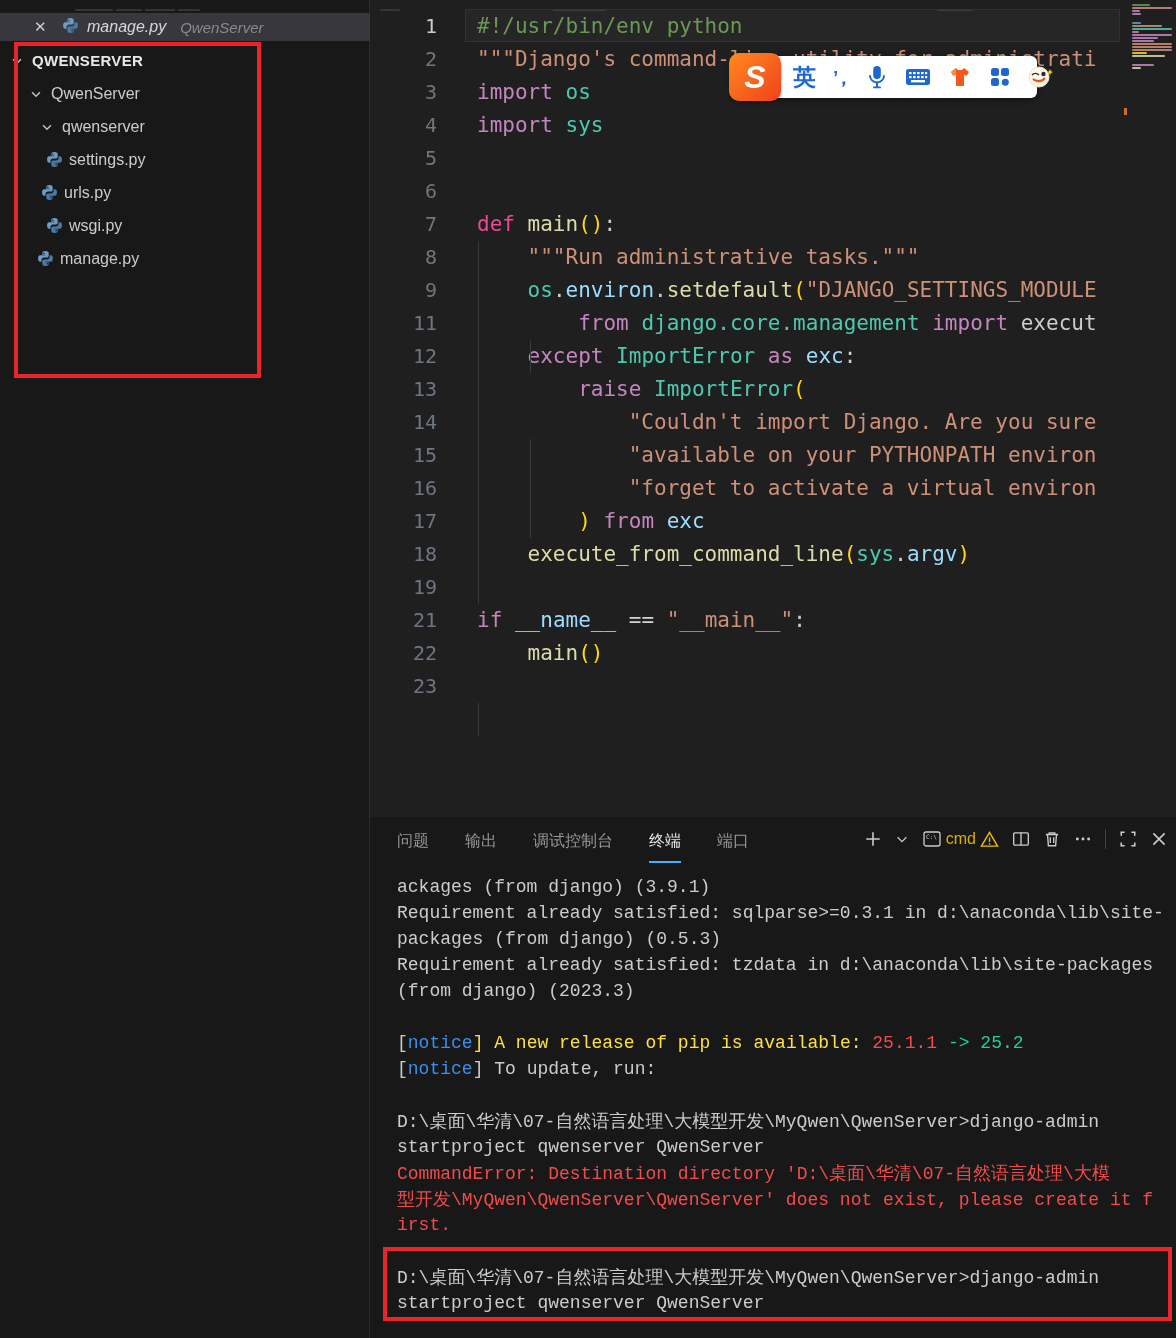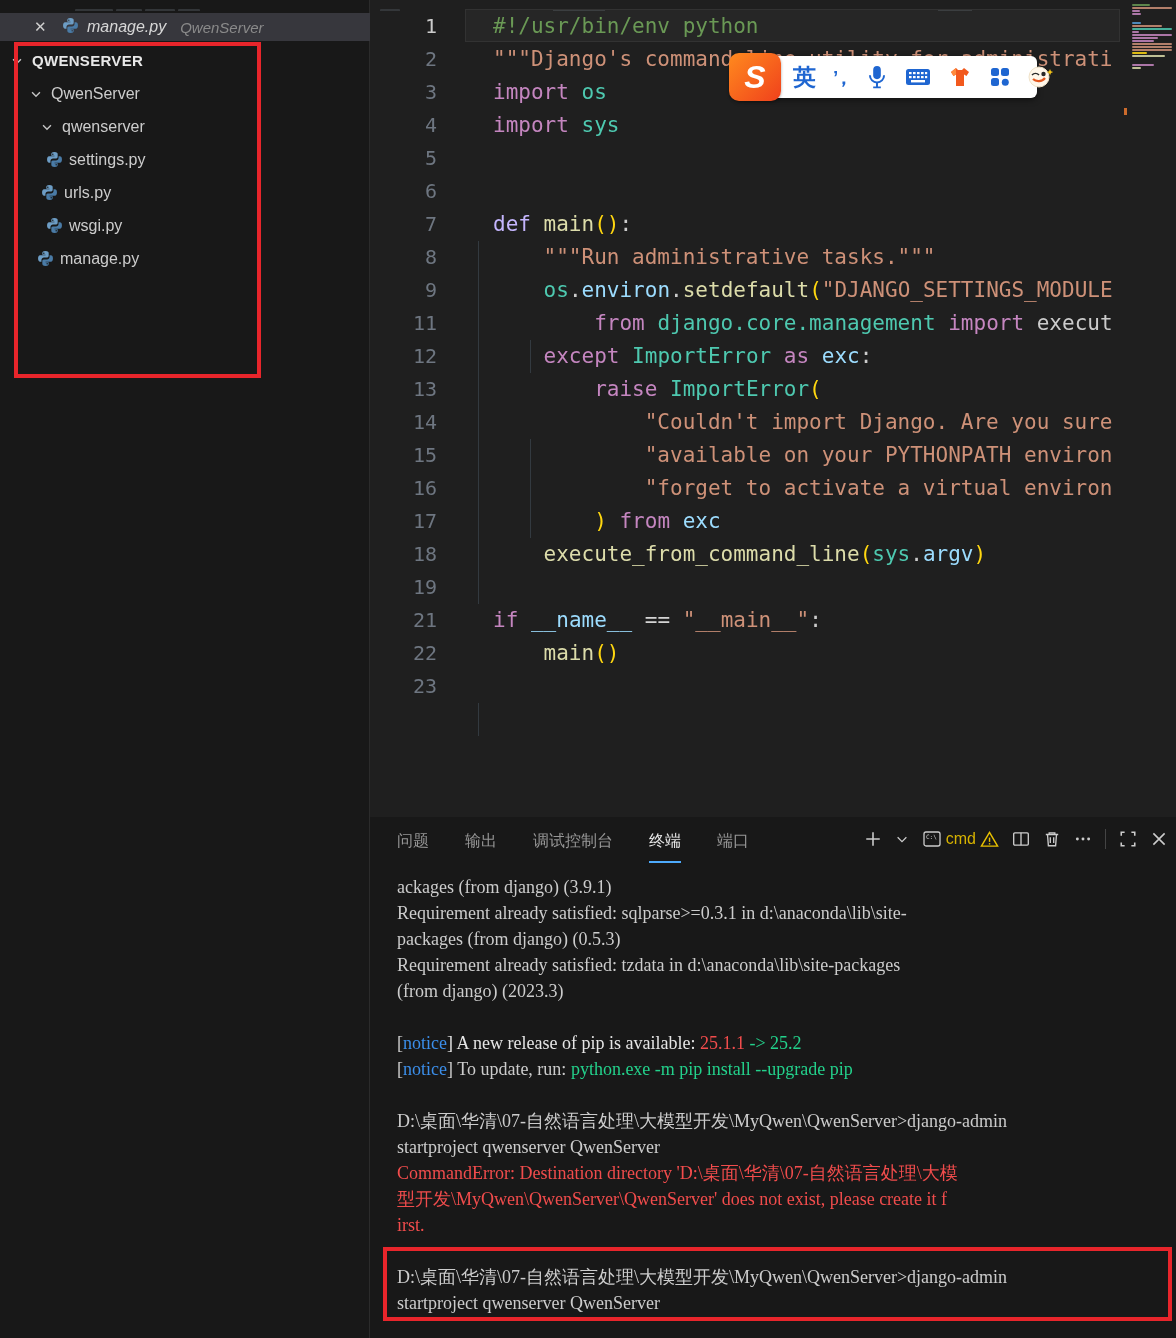--- a/index.html
+++ b/index.html
@@ -24,41 +24,41 @@
   .tree-row .glyph { width:18px; height:18px; display:inline-flex; align-items:center; justify-content:center; flex:0 0 18px; }
   .tree-row .tlabel { margin-left:6px; white-space:nowrap; }
 
   
   #editor { position:absolute; left:370px; top:0; width:758px; height:817px; background:#1f1f1f; overflow:hidden; }
   #editor-top-sliver { position:absolute; left:10px; top:0; height:11px; overflow:hidden; opacity:.5; }
   #code { position:absolute; left:0; top:9px; width:758px; }
   .code-row { height:33px; display:flex; align-items:center; position:relative; }
   .code-row .ln { width:67px; flex:0 0 67px; text-align:right; color:#6e7681; font-size:20px; font-family:"DejaVu Sans Mono",monospace; }
   .code-row .ln.active { color:#cccccc; }
-  .code-row .ctext { margin-left:56px; font-size:21px; font-family:"DejaVu Sans Mono",monospace; white-space:pre; }
+  .code-row .ctext { margin-left:40px; font-size:21px; font-family:"DejaVu Sans Mono",monospace; white-space:pre; }
   #cur-line { position:absolute; left:95px; top:9px; width:655px; height:33px; background:rgba(255,255,255,.035); border:1px solid #323232; }
   .iguide { position:absolute; width:1px; background:#333a40; }
 
   
   #minimap { position:absolute; right:0; top:0; width:48px; height:817px; background:#1f1f1f; }
   #minimap-inner { position:absolute; left:4px; top:4px; }
   .mm-bar { height:2px; margin-bottom:1px; border-radius:1px; }
   #mm-marker { position:absolute; left:-4px; top:108px; width:3px; height:7px; background:#cc6b2c; }
 
   
   #panel { position:absolute; left:370px; top:817px; width:806px; height:521px; background:#181818; }
   #panel-tabs { position:absolute; left:27px; top:14px; display:flex; gap:36px; font-size:16px; }
   .ptab { color:#969696; padding-bottom:9px; cursor:pointer; white-space:nowrap; }
   .ptab.active { color:#e7e7e7; border-bottom:2px solid #4daafc; }
   #panel-actions { position:absolute; right:8px; top:12px; display:flex; align-items:center; gap:13px; }
   .pa-btn { display:flex; align-items:center; color:#cccccc; cursor:pointer; }
   .pa-sep { width:1px; height:20px; background:#444; }
   #cmd-label { color:#d6b200; font-size:16px; margin:0 4px; }
   #terminal { position:absolute; left:27px; top:57px; width:779px; }
-  .t-row { height:26px; font-size:18px; font-family:Liberation Serif, serif; white-space:pre; overflow:hidden; display:flex; align-items:center; }
+  .t-row { height:26px; font-size:18px; font-family:Liberation Mono, monospace; white-space:pre; overflow:hidden; display:flex; align-items:center; }
 
   
   .red-rect { position:absolute; border:4px solid #e8252b; z-index:40; pointer-events:none; }
   #red-rect-tree { left:14px; top:42px; width:247px; height:336px; }
   #red-rect-cmd { left:383px; top:1247px; width:789px; height:74px; }
 
   
   #sogou { position:absolute; left:735px; top:56px; width:302px; height:42px; background:#ffffff; border-radius:6px; box-shadow:0 2px 6px rgba(0,0,0,.45); z-index:30; display:flex; align-items:center; }
   #sogou-logo { position:absolute; left:-6px; top:-3px; width:52px; height:48px; background:linear-gradient(135deg,#ff8a1e,#f0411c); border-radius:10px; display:flex; align-items:center; justify-content:center; box-shadow:0 1px 3px rgba(0,0,0,.35); }
   #sogou-logo span { color:#fff; font-weight:bold; font-style:italic; font-size:32px; font-family:"Liberation Sans",sans-serif; }
@@ -173,21 +173,21 @@
       <div class="code-row">
         <span class="ln">5</span>
         <span class="ctext"></span>
       </div>
       <div class="code-row">
         <span class="ln">6</span>
         <span class="ctext"></span>
       </div>
       <div class="code-row">
         <span class="ln">7</span>
-        <span class="ctext"><span style="color: #c4b5fd;">def </span><span style="color: rgb(220, 220, 170);">main</span><span style="color: rgb(255, 215, 16);">()</span><span style="color: rgb(204, 204, 204);">:</span></span>
+        <span class="ctext"><span style="color: #ec4899;">def </span><span style="color: rgb(220, 220, 170);">main</span><span style="color: rgb(255, 215, 16);">()</span><span style="color: rgb(204, 204, 204);">:</span></span>
       </div>
       <div class="code-row">
         <span class="ln">8</span>
         <span class="ctext"><span style="color: rgb(204, 204, 204);">    </span><span style="color: rgb(206, 145, 120);">"""Run administrative tasks."""</span></span>
       </div>
       <div class="code-row">
         <span class="ln">9</span>
         <span class="ctext"><span style="color: rgb(204, 204, 204);">    </span><span style="color: rgb(78, 201, 176);">os</span><span style="color: rgb(204, 204, 204);">.</span><span style="color: rgb(156, 220, 254);">environ</span><span style="color: rgb(204, 204, 204);">.</span><span style="color: rgb(220, 220, 170);">setdefault</span><span style="color: rgb(255, 215, 16);">(</span><span style="color: rgb(206, 145, 120);">"DJANGO_SETTINGS_MODULE</span></span>
       </div>
       <div class="code-row">
@@ -337,22 +337,22 @@
     </span>
   </div>
 
   <div id="terminal">
       <div class="t-row"><span style="color: rgb(204, 204, 204);">ackages (from django) (3.9.1)</span></div>
       <div class="t-row"><span style="color: rgb(204, 204, 204);">Requirement already satisfied: sqlparse&gt;=0.3.1 in d:\anaconda\lib\site-</span></div>
       <div class="t-row"><span style="color: rgb(204, 204, 204);">packages (from django) (0.5.3)</span></div>
       <div class="t-row"><span style="color: rgb(204, 204, 204);">Requirement already satisfied: tzdata in d:\anaconda\lib\site-packages</span></div>
       <div class="t-row"><span style="color: rgb(204, 204, 204);">(from django) (2023.3)</span></div>
       <div class="t-row"></div>
-      <div class="t-row"><span style="color: rgb(204, 204, 204);">[</span><span style="color: rgb(59, 142, 234);">notice</span><span style="color: #e5e5e5;">] A new release of pip is available: </span><span style="color: rgb(241, 76, 76);">25.1.1</span><span style="color: rgb(204, 204, 204);"> </span><span style="color: rgb(35, 209, 139);">-&gt; 25.2</span></div>
-      <div class="t-row"><span style="color: rgb(204, 204, 204);">[</span><span style="color: rgb(59, 142, 234);">notice</span><span style="color: rgb(204, 204, 204);">] To update, run: </span><span style="color: rgb(35, 209, 139);">python.exe -m pip install --upgrade pip</span></div>
+      <div class="t-row"><span style="color: rgb(204, 204, 204);">[</span><span style="color: rgb(59, 142, 234);">notice</span><span style="color: #fde047;">] A new release of pip is available: </span><span style="color: rgb(241, 76, 76);">25.1.1</span><span style="color: rgb(204, 204, 204);"> </span><span style="color: rgb(35, 209, 139);">-&gt; 25.2</span></div>
+      <div class="t-row"><span style="color: rgb(204, 204, 204);">[</span><span style="color: rgb(59, 142, 234);">notice</span><span style="color: rgb(204, 204, 204);">] To update, run: </span></div>
       <div class="t-row"></div>
       <div class="t-row"><span style="color: rgb(204, 204, 204);">D:\桌面\华清\07-自然语言处理\大模型开发\MyQwen\QwenServer&gt;django-admin</span></div>
       <div class="t-row"><span style="color: rgb(204, 204, 204);">startproject qwenserver QwenServer</span></div>
       <div class="t-row"><span style="color: rgb(241, 76, 76);">CommandError: Destination directory 'D:\桌面\华清\07-自然语言处理\大模</span></div>
       <div class="t-row"><span style="color: rgb(241, 76, 76);">型开发\MyQwen\QwenServer\QwenServer' does not exist, please create it f</span></div>
       <div class="t-row"><span style="color: rgb(241, 76, 76);">irst.</span></div>
       <div class="t-row"></div>
       <div class="t-row"><span style="color: rgb(204, 204, 204);">D:\桌面\华清\07-自然语言处理\大模型开发\MyQwen\QwenServer&gt;django-admin</span></div>
       <div class="t-row"><span style="color: rgb(204, 204, 204);">startproject qwenserver QwenServer</span></div>
     </div>

